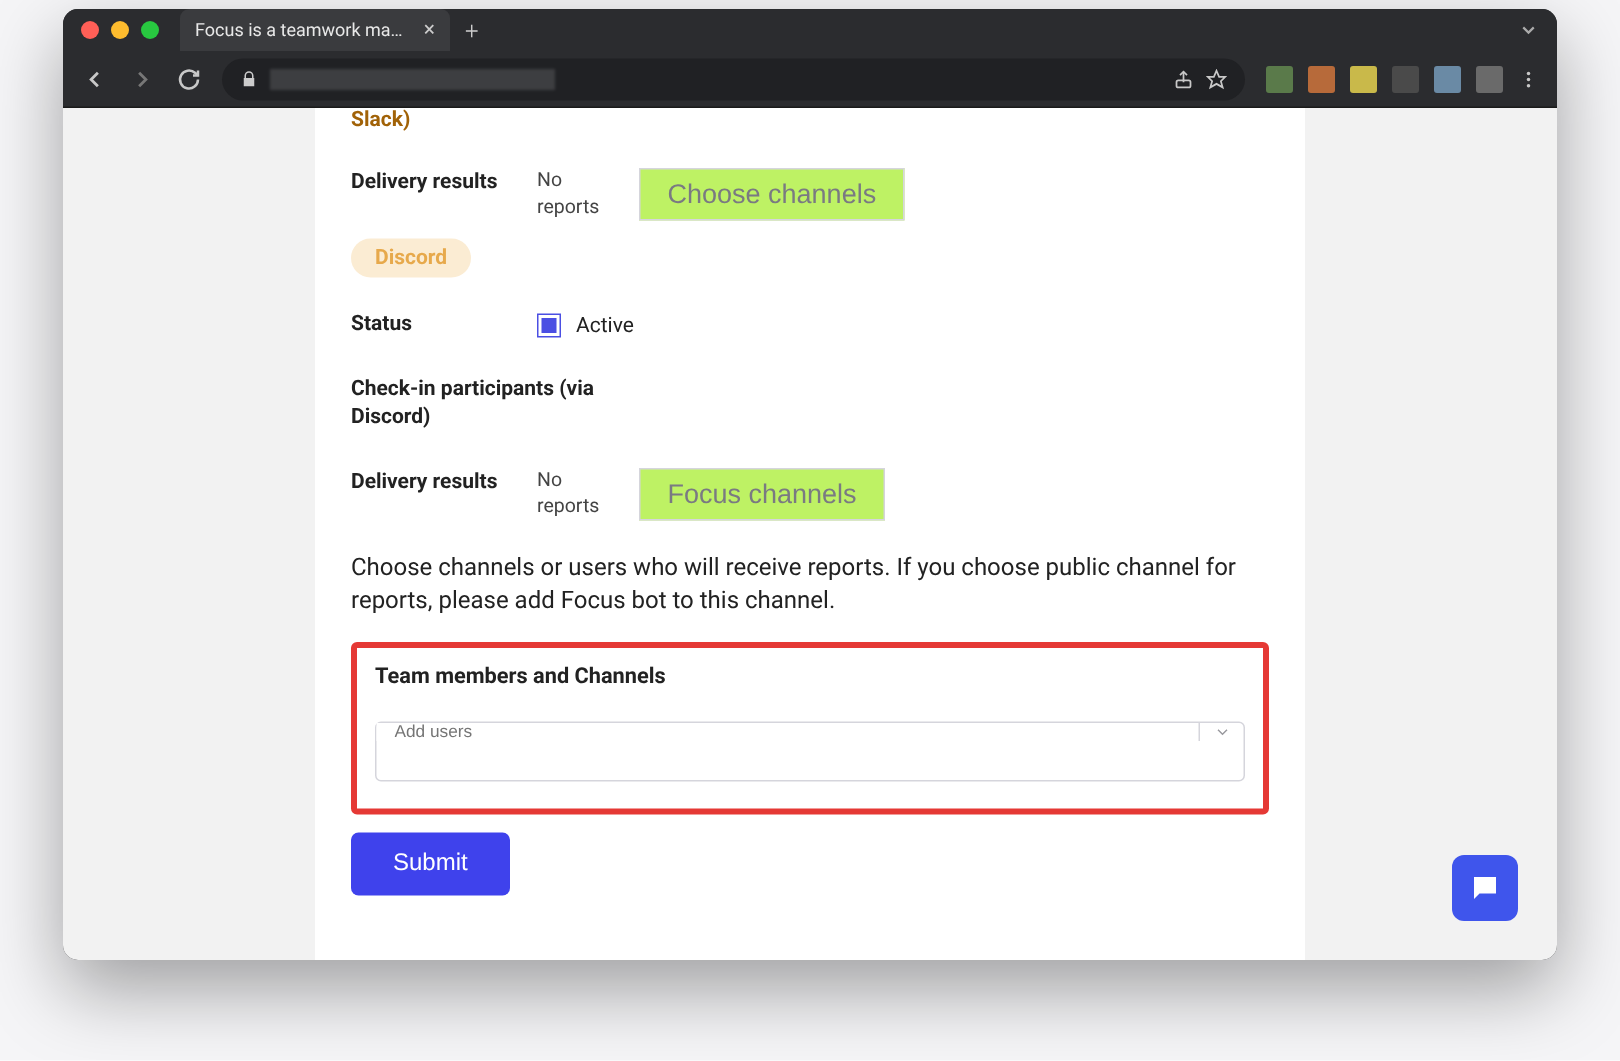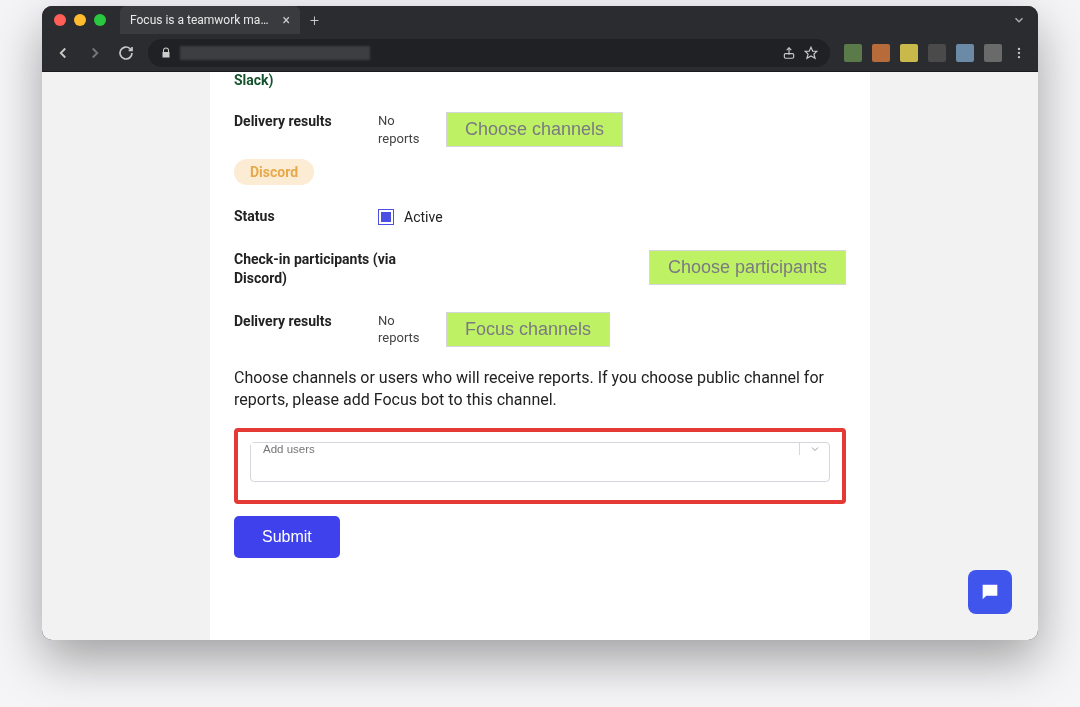--- a/index.html
+++ b/index.html
@@ -99,21 +99,21 @@
     }
     .inner {
       padding: 0 24px 24px 24px;
     }
     .row {
       display: flex;
       align-items: flex-start;
       margin-top: 24px;
     }
     .label-col {
-      width: 144px;
+      width: 124px;
       font-weight: 700;
       font-size: 14px;
       color: #222;
       line-height: 1.35;
     }
     .label-col.wide {
       width: 180px;
     }
     .mid-col {
       width: 68px;
@@ -215,21 +215,21 @@
       bottom: 26px;
       width: 44px;
       height: 44px;
       background: #3f55ec;
       border-radius: 8px;
       display: flex;
       align-items: center;
       justify-content: center;
       color: #fff;
     }
-    .row-first-line { font-weight: 700; font-size: 14px; color: #14532d; margin-top: 0; }
+    .row-first-line { font-weight: 700; font-size: 14px; color: #a16207; margin-top: 0; }
     svg { display: block; }
   </style>
 </head>
 <body>
 
 <div class="browser-window">
   <div class="titlebar">
     <div class="traffic-lights">
       <div class="light red"></div>
       <div class="light yellow"></div>
@@ -323,35 +323,35 @@
             <div class="inner-box"></div>
           </div>
           <span class="status-text">Active</span>
         </div>
 
         <div class="row">
           <div class="label-col wide">
             <span>Check-in participants (via</span><br>
             <span>Discord)</span>
           </div>
-          <button class="btn-outline right">Choose participants</button>
         </div>
 
         <div class="row">
           <div class="label-col">Delivery results</div>
           <div class="mid-col">
             <span>No</span><br>
             <span>reports</span>
           </div>
           <button class="btn-outline">Focus channels</button>
         </div>
 
         <div class="helper-text">Choose channels or users who will receive reports. If you choose public channel for reports, please add Focus bot to this channel.</div>
 
         <div class="highlight-box">
+          <div class="team-label">Team members and Channels</div>
           <div class="select-wrap">
             <input class="select-input" placeholder="Add users" style="">
             <div class="select-chevron">
               <svg width="12" height="12" viewBox="0 0 24 24" fill="none" stroke="currentColor" stroke-width="2">
                   <polyline points="6 9 12 15 18 9"></polyline>
                 </svg>
             </div>
           </div>
         </div>
 

